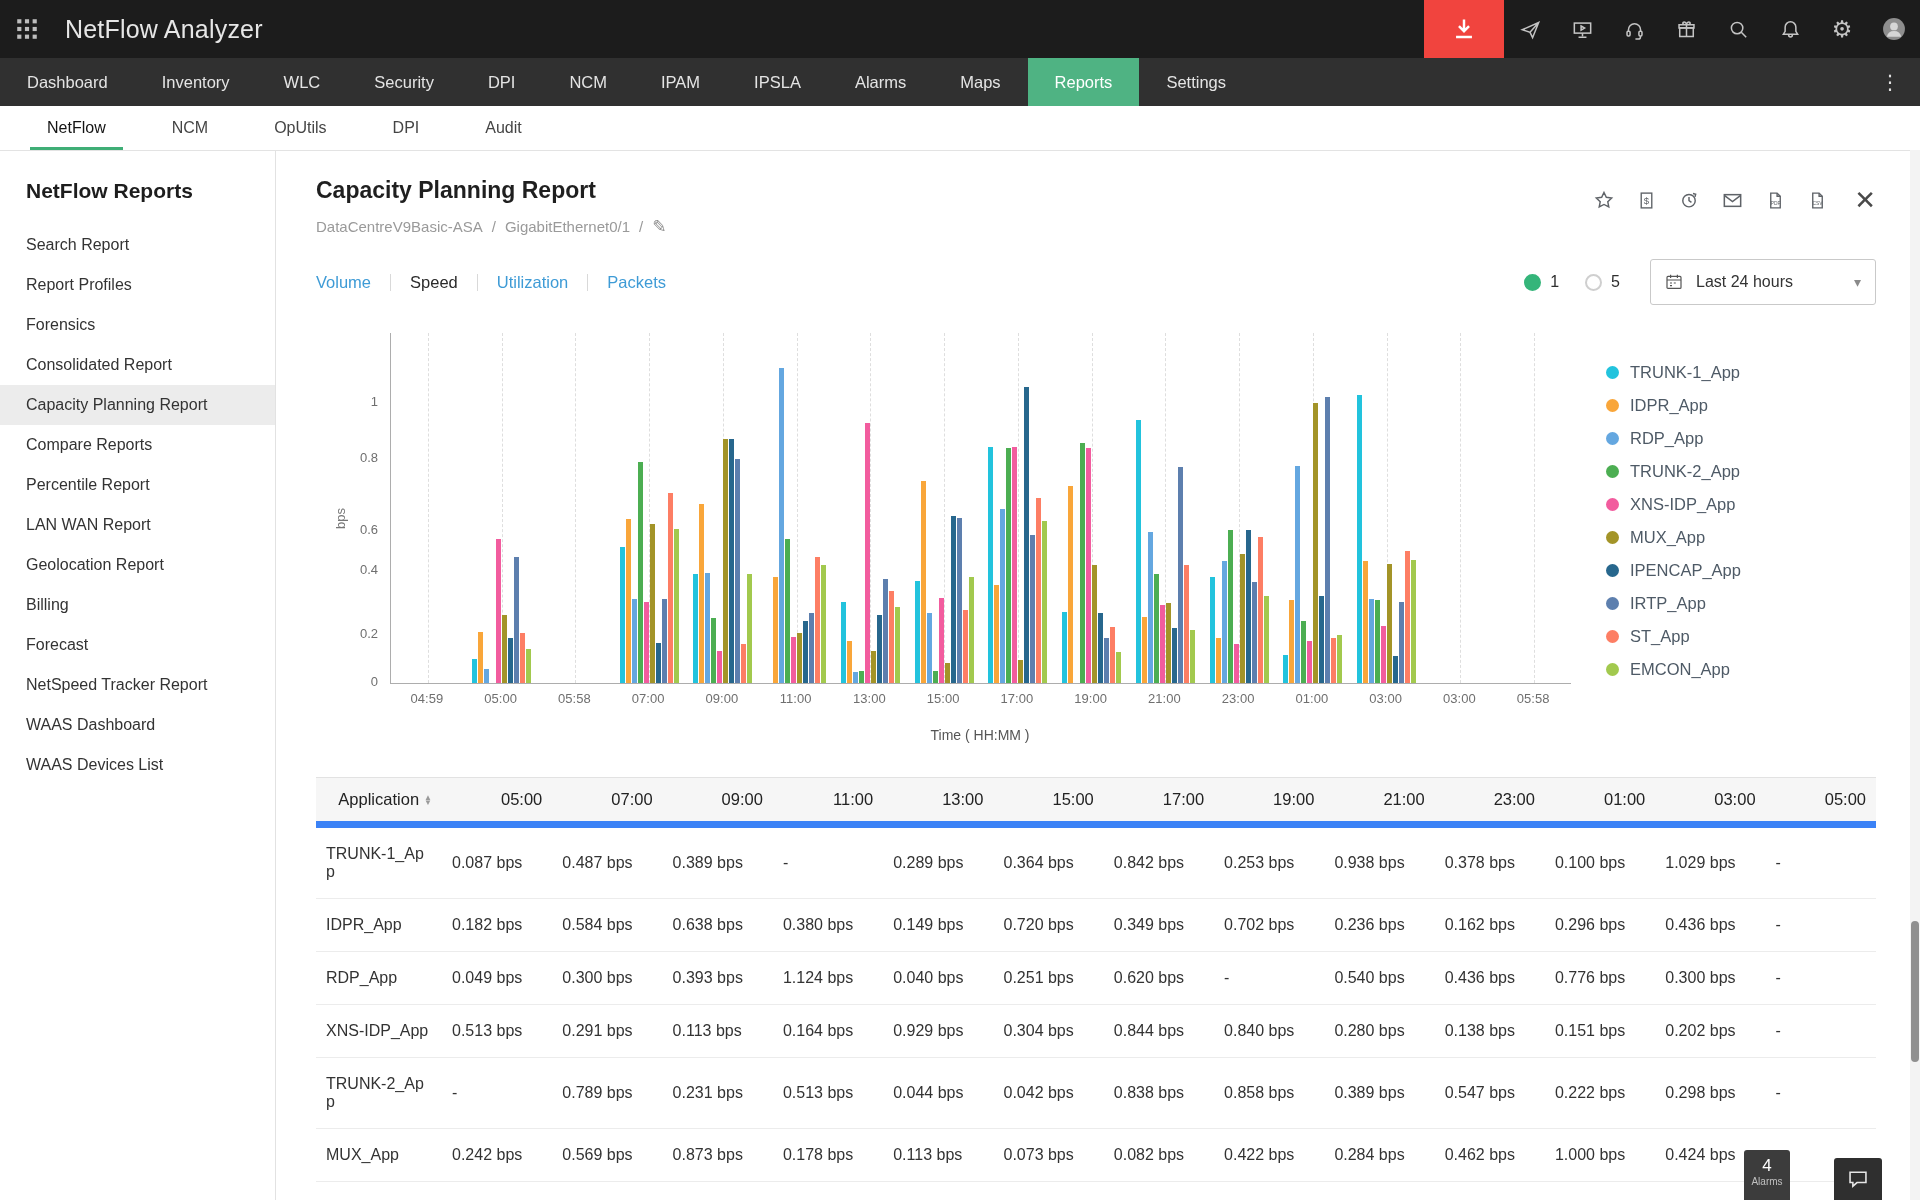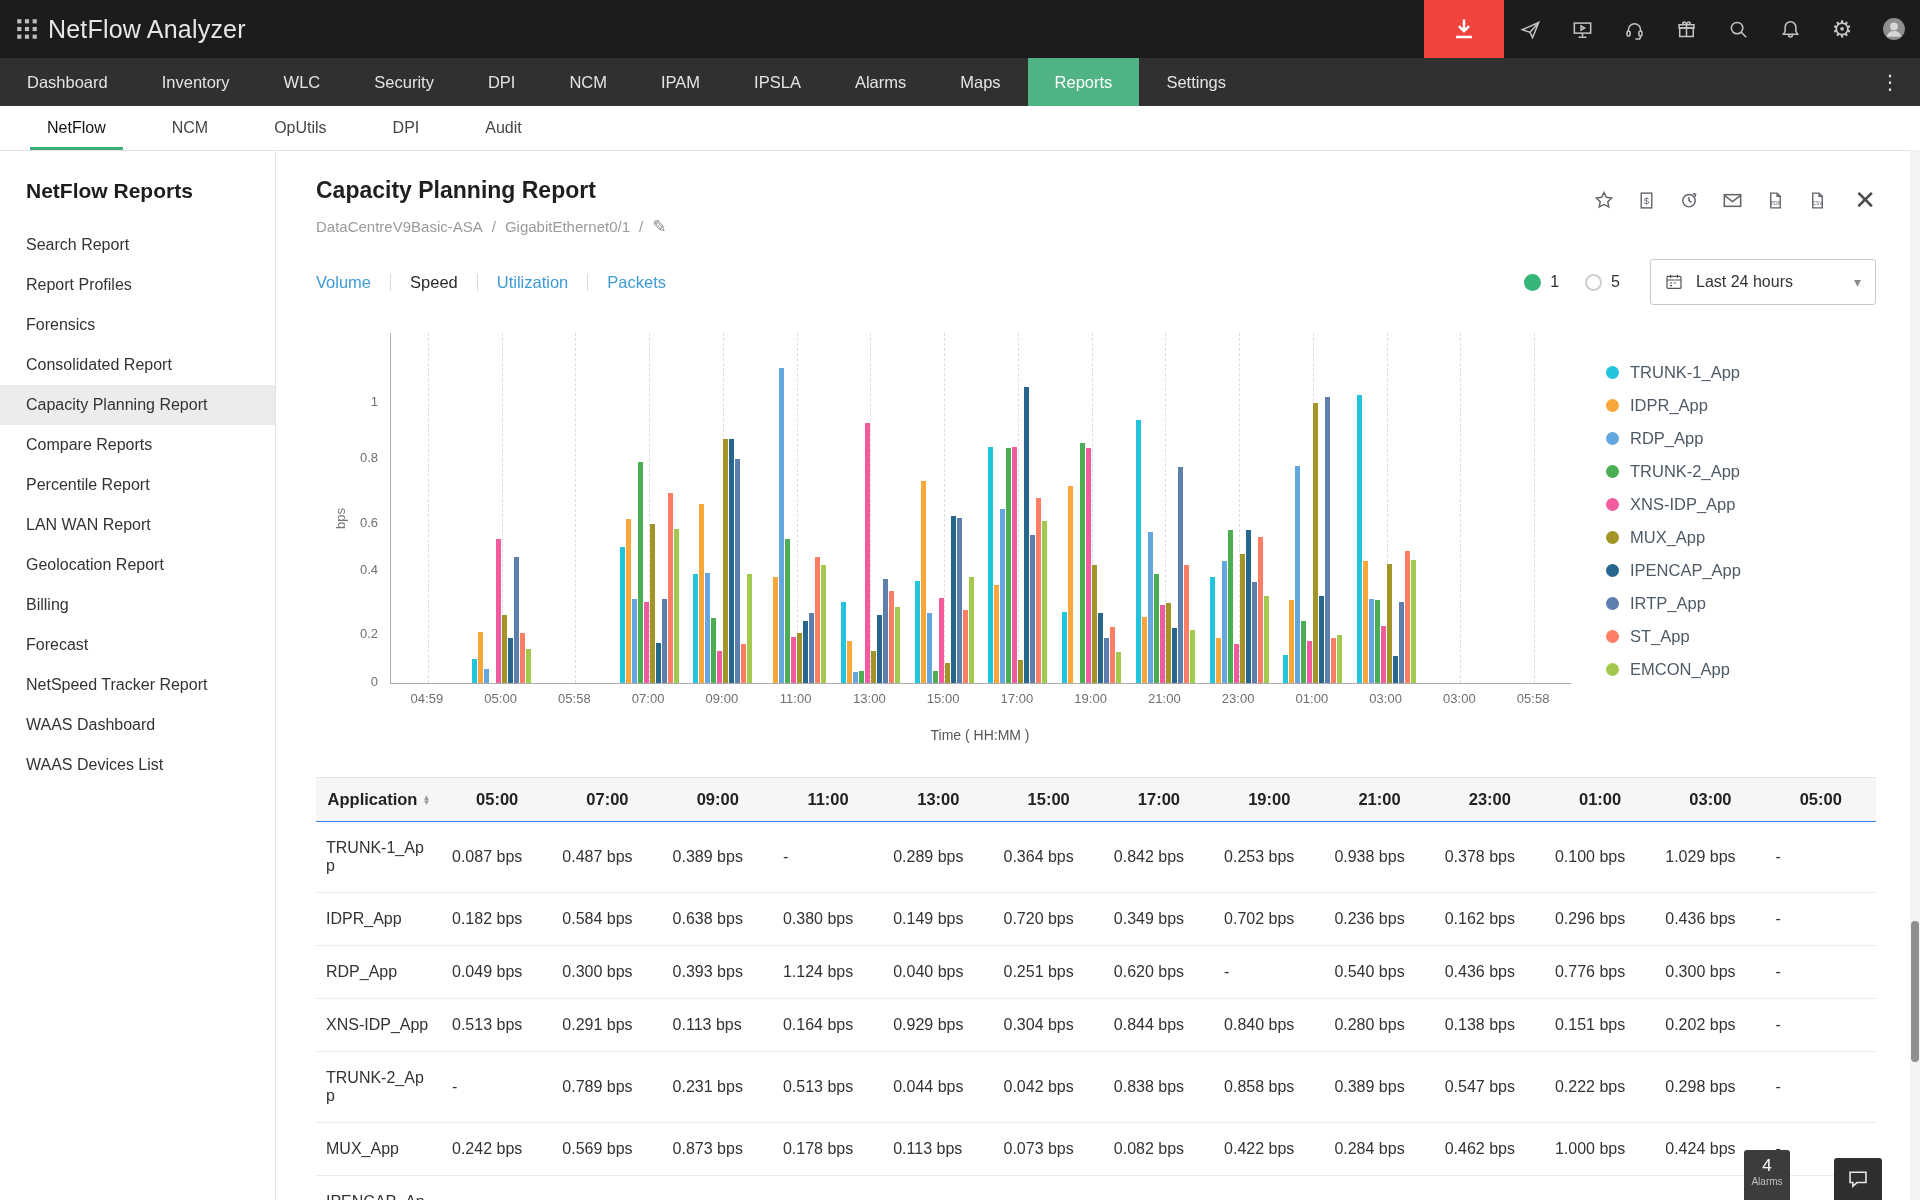--- a/index.html
+++ b/index.html
@@ -3,21 +3,21 @@
 <meta charset="utf-8">
 <style>
   html,body{margin:0;padding:0;}
   body{
     width:1920px;height:1200px;overflow:hidden;position:relative;
     background:#fff;font-family:"Liberation Sans","DejaVu Sans",sans-serif;
     -webkit-font-smoothing:antialiased;
   }
   
   .topbar{height:58px;background:#1c1c1c;display:flex;align-items:center;justify-content:space-between;}
-  .topbar-left{display:flex;align-items:center;gap:10px;padding-left:16px;}
+  .topbar-left{display:flex;align-items:center;gap:27px;padding-left:16px;}
   .apps-grid{display:flex;align-items:center;}
   .app-title{color:#e6e6e6;font-size:25px;letter-spacing:.2px;}
   .topbar-right{display:flex;align-items:center;height:58px;}
   .download-btn{width:80px;height:58px;background:#f1443e;border:none;display:flex;align-items:center;justify-content:center;cursor:pointer;}
   .tico{display:flex;align-items:center;justify-content:center;width:52px;color:#c4c4c4;}
   .tico svg{stroke:currentColor;fill:none;stroke-width:1.3;}
   .gear-glyph{font-size:23px;line-height:1;}
   
   .mainnav{height:48px;background:#303030;display:flex;align-items:stretch;color:#e4e4e4;font-size:16.5px;}
   .nav-item{display:flex;align-items:center;padding:0 27px;cursor:pointer;white-space:nowrap;}
@@ -70,21 +70,21 @@
   .ytick{position:absolute;left:0;width:62px;text-align:right;font-size:13px;color:#6f6f6f;}
   .xtick{position:absolute;top:368px;transform:translateX(-50%);font-size:13px;color:#6f6f6f;white-space:nowrap;}
   .xaxis-label{position:absolute;top:404px;left:664px;transform:translateX(-50%);font-size:14px;color:#555;}
   .yaxis-label{position:absolute;left:14px;top:188px;transform:rotate(-90deg);font-size:13px;color:#777;}
   .legend{margin-left:22px;padding-top:40px;}
   .legend-item{display:flex;align-items:center;gap:11px;margin-bottom:14px;font-size:16.5px;color:#4e5a66;cursor:pointer;}
   .legend-dot{width:13px;height:13px;border-radius:50%;flex-shrink:0;}
   
   .table-section{margin-top:14px;}
   table{width:100%;border-collapse:collapse;table-layout:fixed;}
-  thead th{background:#f6f6f6;border-top:1px solid #e2e2e2;border-bottom:1px solid #3b82f6;font-size:16.5px;font-weight:bold;color:#222;text-align:center;padding:12px 10px;vertical-align:middle;cursor:pointer;}
+  thead th{background:#f6f6f6;border-top:1px solid #e2e2e2;border-bottom:7px solid #3b82f6;font-size:16.5px;font-weight:normal;color:#222;text-align:right;padding:12px 10px;vertical-align:middle;cursor:pointer;}
   th.col-app{width:106px;}
   th .hdr-label{word-break:break-all;}
   .sort{display:inline-flex;flex-direction:column;margin-left:5px;vertical-align:middle;line-height:.62;}
   .sort i{font-style:normal;font-size:8px;color:#9a9a9a;}
   tbody td{border-bottom:1px solid #ececec;font-size:16px;color:#333;padding:17px 10px;vertical-align:middle;}
   td.cell-app{word-break:break-all;}
   
   .scroll-track{position:absolute;right:0;top:150px;bottom:0;width:10px;background:#f3f3f3;}
   .scroll-thumb{position:absolute;right:1px;top:771px;width:8px;height:141px;background:#8f8f8f;border-radius:4px;cursor:grab;}
   .alarms-badge{position:absolute;right:130px;bottom:0;width:46px;height:50px;background:#3c3c3c;color:#fff;text-align:center;cursor:pointer;border-radius:3px 3px 0 0;}
@@ -306,21 +306,21 @@
       </div>
     </div>
 
     <div class="chart-section">
       <div class="chart-area">
         <span class="yaxis-label">bps</span>
         <div>
             <span class="ytick" style="top: 351px;">0</span>
             <span class="ytick" style="top: 303px;">0.2</span>
             <span class="ytick" style="top: 239px;">0.4</span>
-            <span class="ytick" style="top: 192px;">0.6</span>
+            <span class="ytick" style="top: 199px;">0.6</span>
             <span class="ytick" style="top: 127px;">0.8</span>
             <span class="ytick" style="top: 71px;">1</span>
           </div>
         <div class="plot">
             <div class="gridline" style="left: 36.875px;"></div>
             <div class="gridline" style="left: 110.625px;"></div>
             <div class="gridline" style="left: 184.375px;"></div>
             <div class="gridline" style="left: 258.125px;"></div>
             <div class="gridline" style="left: 331.875px;"></div>
             <div class="gridline" style="left: 405.625px;"></div>

